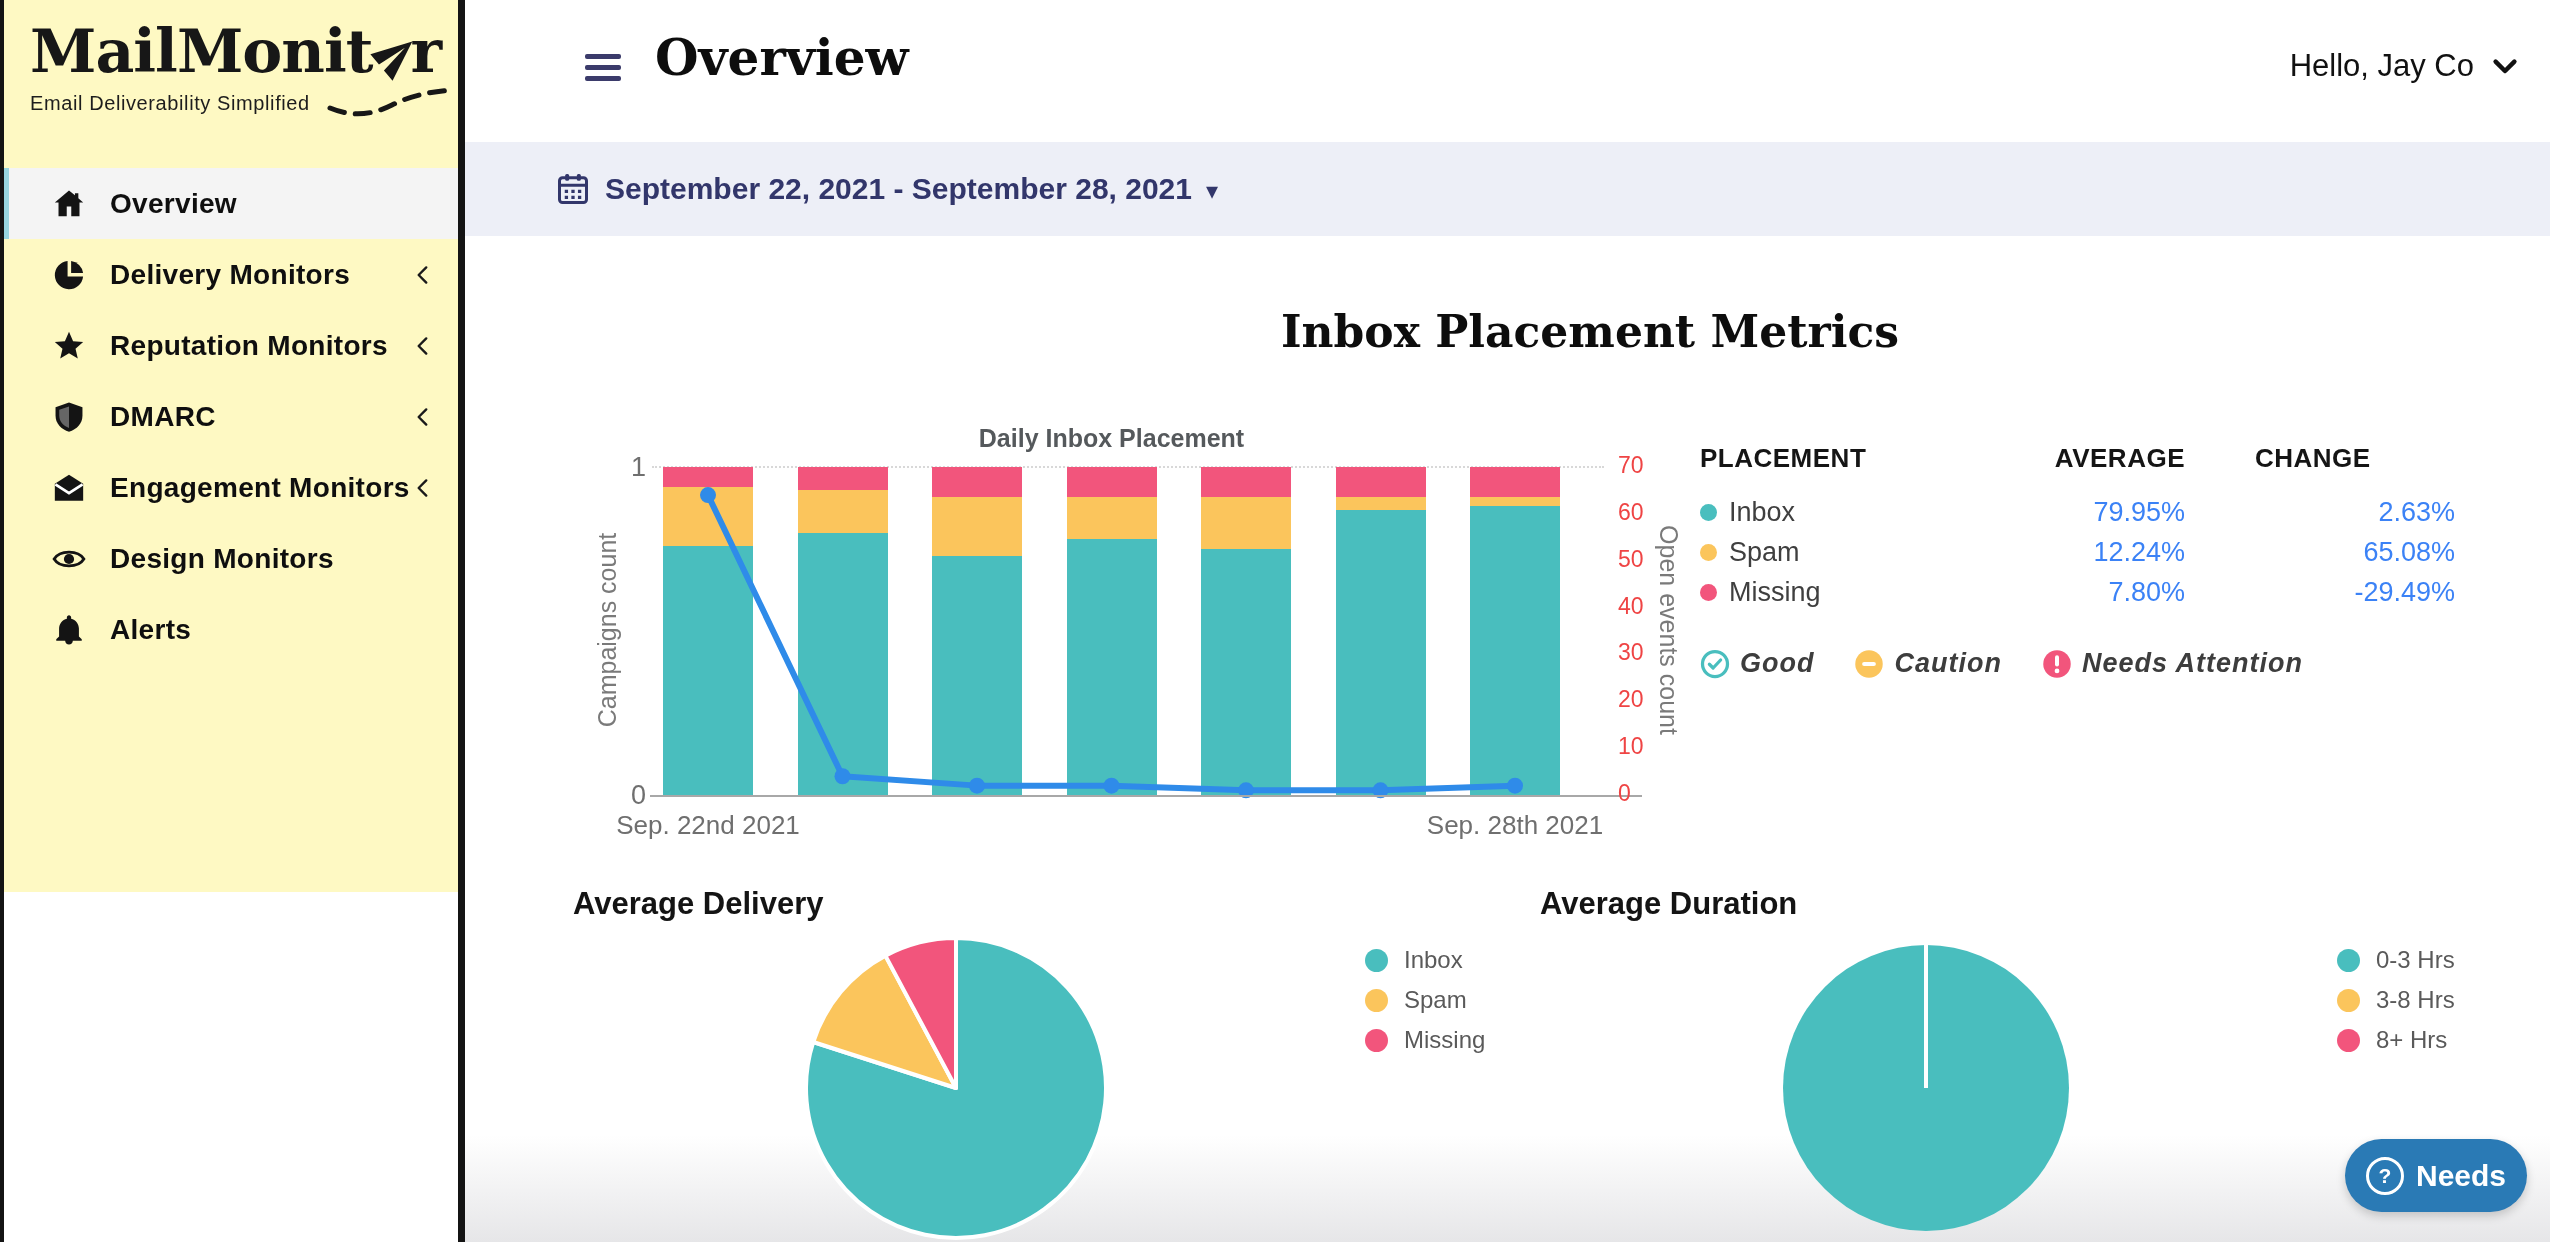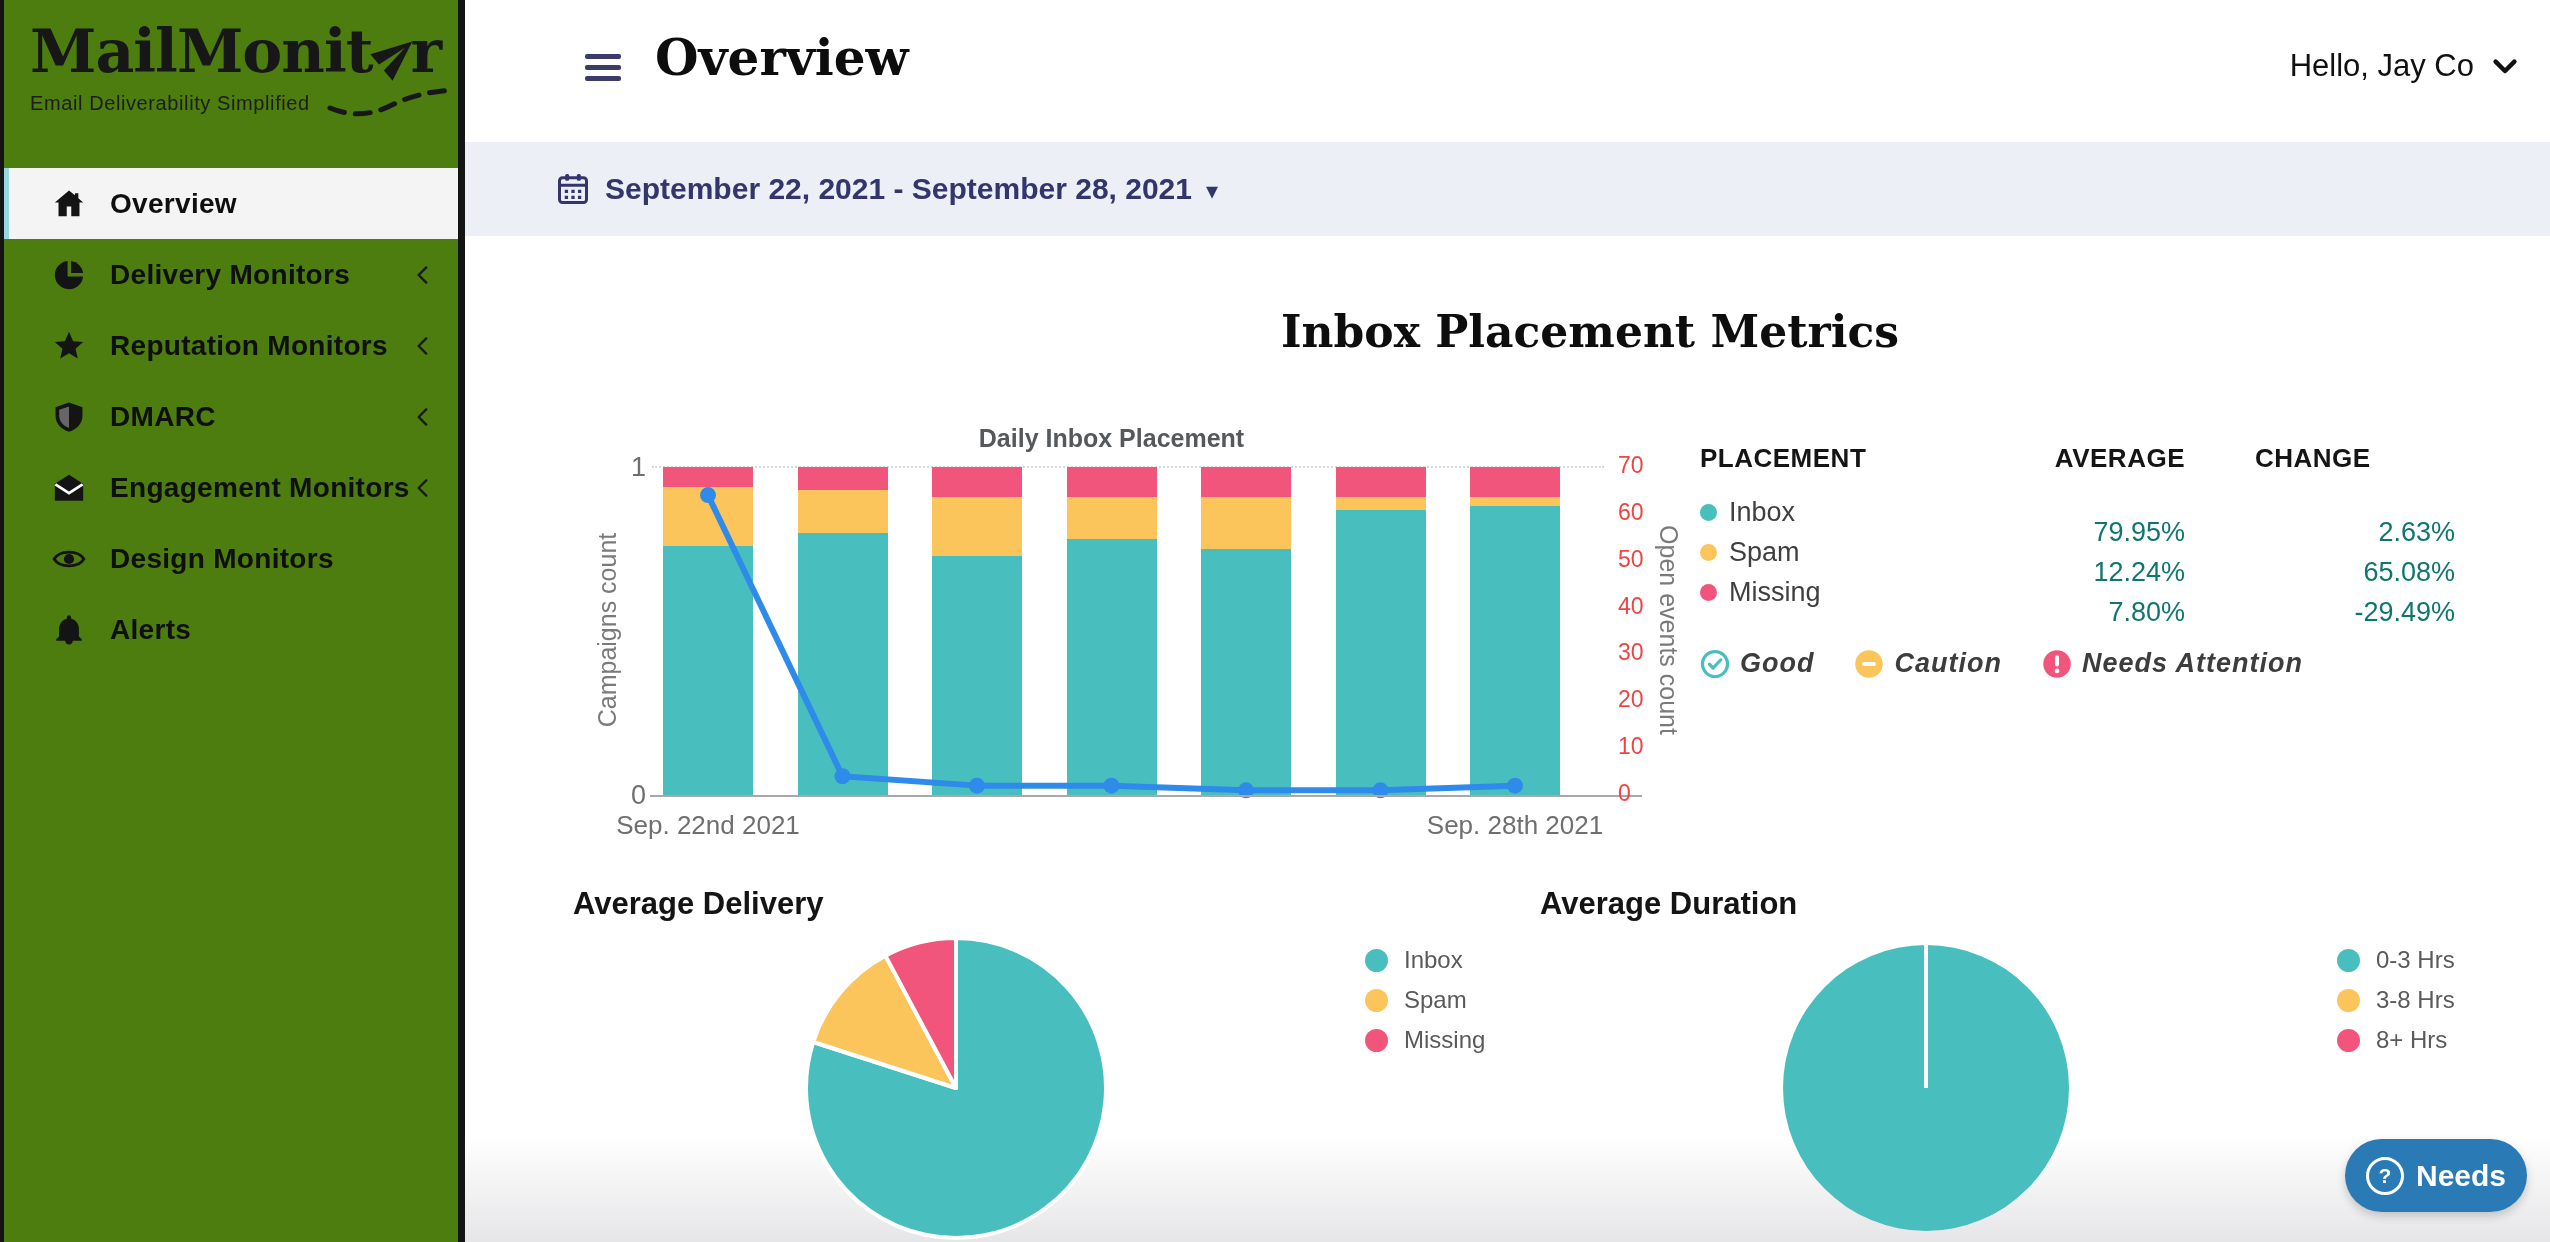--- a/index.html
+++ b/index.html
@@ -1,21 +1,21 @@
 <!DOCTYPE html>
 <html><head>
 <meta charset="utf-8">
 <style>
   html,body{margin:0;padding:0;background:#ffffff;}
   body{width:2550px;height:1242px;font-family:"Liberation Sans",sans-serif;position:relative;overflow:hidden;}
   .abs{position:absolute;}
   
   .left-strip{left:0;top:0;width:4px;height:1242px;background:#141414;}
   .v-divider{left:458px;top:0;width:7px;height:1242px;background:#141414;}
-  .sidebar{left:0;top:0;width:458px;height:1242px;background:#4d7c0f;}
+  .sidebar{left:0;top:0;width:458px;height:892px;background:#fef9c3;}
   .logo{left:30px;top:18px;cursor:pointer;}
   .logo-row{display:flex;align-items:baseline;font-family:"DejaVu Serif",serif;font-weight:bold;font-size:60px;color:#171717;letter-spacing:-1px;line-height:1.1;}
   .plane{transform:rotate(-40deg) translateY(8px);margin:0 -4px;}
   .tagline-row{display:flex;align-items:center;gap:16px;margin-top:2px;}
   .tagline{font-size:20px;letter-spacing:.6px;color:#1d1d1d;}
   .nav{left:0;top:168px;width:458px;}
   .nav-item{position:relative;height:71px;display:flex;align-items:center;padding-left:52px;cursor:pointer;}
   .nav-item.active{background:#f4f4f4;}
   .nav-item.active::before{content:"";position:absolute;left:0;top:0;bottom:0;width:9px;background:#98d6e1;}
   .nav-icon{width:34px;height:34px;margin-right:24px;flex:0 0 auto;}
@@ -57,21 +57,21 @@
   .th{font-size:26px;font-weight:bold;color:#151515;letter-spacing:.5px;}
   .th-placement{left:1700px;top:443px;}
   .th-average{left:1985px;top:443px;width:200px;text-align:right;}
   .th-change{left:2255px;top:443px;width:200px;}
   .trow-label{display:flex;align-items:center;gap:12px;}
   .dot{width:17px;height:17px;border-radius:50%;flex:0 0 auto;}
   .dot-teal{background:#49bebe;}
   .dot-yellow{background:#fbc55c;}
   .dot-pink{background:#f2557c;}
   .tcell{font-size:27px;color:#3f3f3f;}
-  .tval{width:200px;text-align:right;font-size:27px;color:#0f766e;margin-top:20px;}
+  .tval{width:200px;text-align:right;font-size:27px;color:#3b82f6;}
   
   .status-legend{left:1700px;top:648px;display:flex;align-items:center;gap:40px;}
   .status-item{display:flex;align-items:center;gap:10px;}
   .status-label{font-size:27px;font-style:italic;font-weight:bold;letter-spacing:1px;color:#3d3d3d;}
   
   .bottom-fade{left:465px;top:1135px;width:2085px;height:107px;background:linear-gradient(#ffffff,#e6e6e8);}
   .pie-title{font-size:31px;font-weight:bold;color:#141414;}
   #pie1-title{left:573px;top:886px;}
   #pie2-title{left:1540px;top:886px;}
   #pie1{left:802px;top:934px;z-index:1;}

